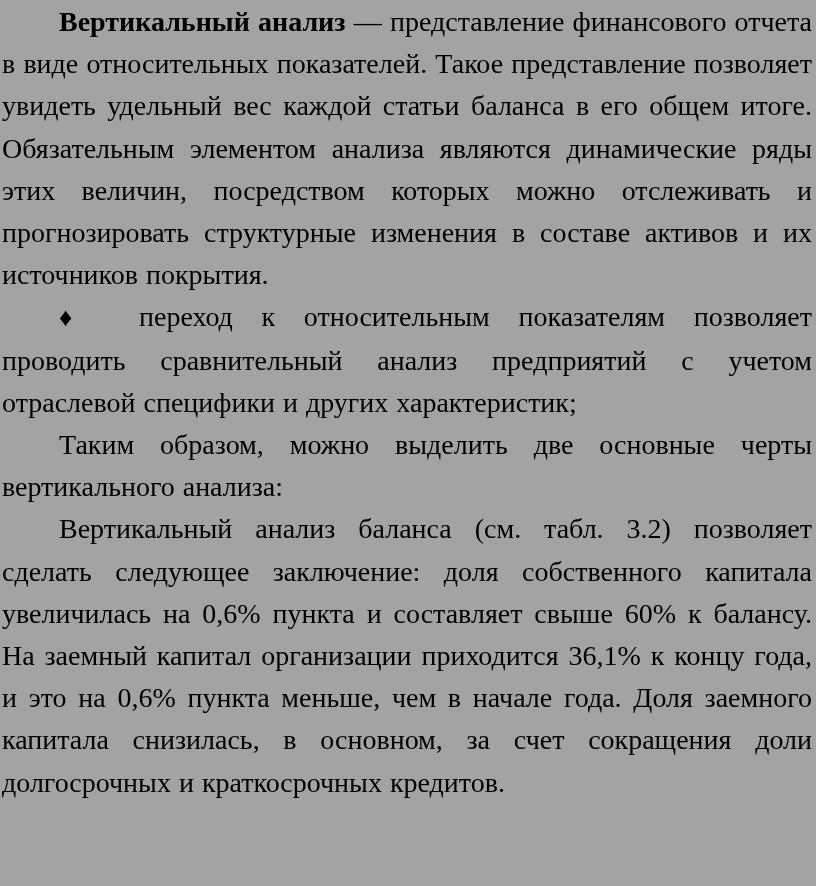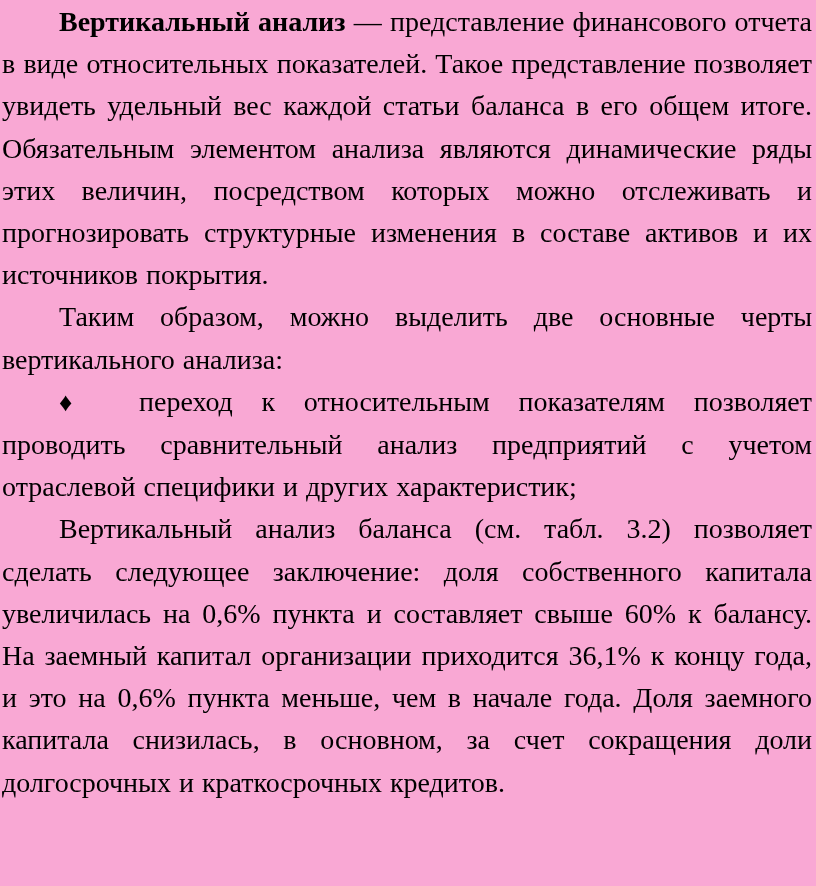--- a/index.html
+++ b/index.html
@@ -10,21 +10,21 @@
     width: 816px;
     height: 886px;
     overflow: hidden;
     background: #ffffff;
   }
   .page {
     box-sizing: border-box;
     width: 816px;
     height: 886px;
     padding: 1px 4px 16px 2px;
-    background: #f9a8d4;
+    background: #a3a3a3;
     color: #000000;
     font-family: "Liberation Serif", "DejaVu Serif", serif;
     font-size: 28px;
     line-height: 42.2px;
   }
   .para {
     margin: 0;
     text-indent: 57px;
     text-align: justify;
     word-spacing: 1px;
@@ -40,20 +40,20 @@
     width: 46px;
   }
 </style>
 </head>
 <body>
 
 <div class="page">
 
   <p class="para"><span class="lead">Вертикальный анализ</span><span> — представление финансового отчета в виде относительных показателей. Такое представление позволяет увидеть удельный вес каждой статьи баланса в его общем итоге. Обязательным элементом анализа являются динамические ряды этих величин, посредством которых можно отслеживать и прогнозировать структурные изменения в составе активов и их источников покрытия.</span></p>
 
+  <p class="para"><span class="bullet">♦</span><span class="tab-gap"></span><span>переход к относительным показателям позволяет проводить сравнительный анализ предприятий с учетом отраслевой специфики и других характеристик;</span></p>
+
   <p class="para"><span>Таким образом, можно выделить две основные черты вертикального анализа:</span></p>
-
-  <p class="para"><span class="bullet">♦</span><span class="tab-gap"></span><span>переход к относительным показателям позволяет проводить сравнительный анализ предприятий с учетом отраслевой специфики и других характеристик;</span></p>
 
 
   <p class="para"><span>Вертикальный анализ баланса (см. табл. 3.2) позволяет сделать следующее заключение: доля собственного капитала увеличилась на 0,6% пункта и составляет свыше 60% к балансу. На заемный капитал организации приходится 36,1% к концу года, и это на 0,6% пункта меньше, чем в начале года. Доля заемного капитала снизилась, в основном, за счет сокращения доли долгосрочных и краткосрочных кредитов.</span></p>
 
 </div>
 
 </body></html>

